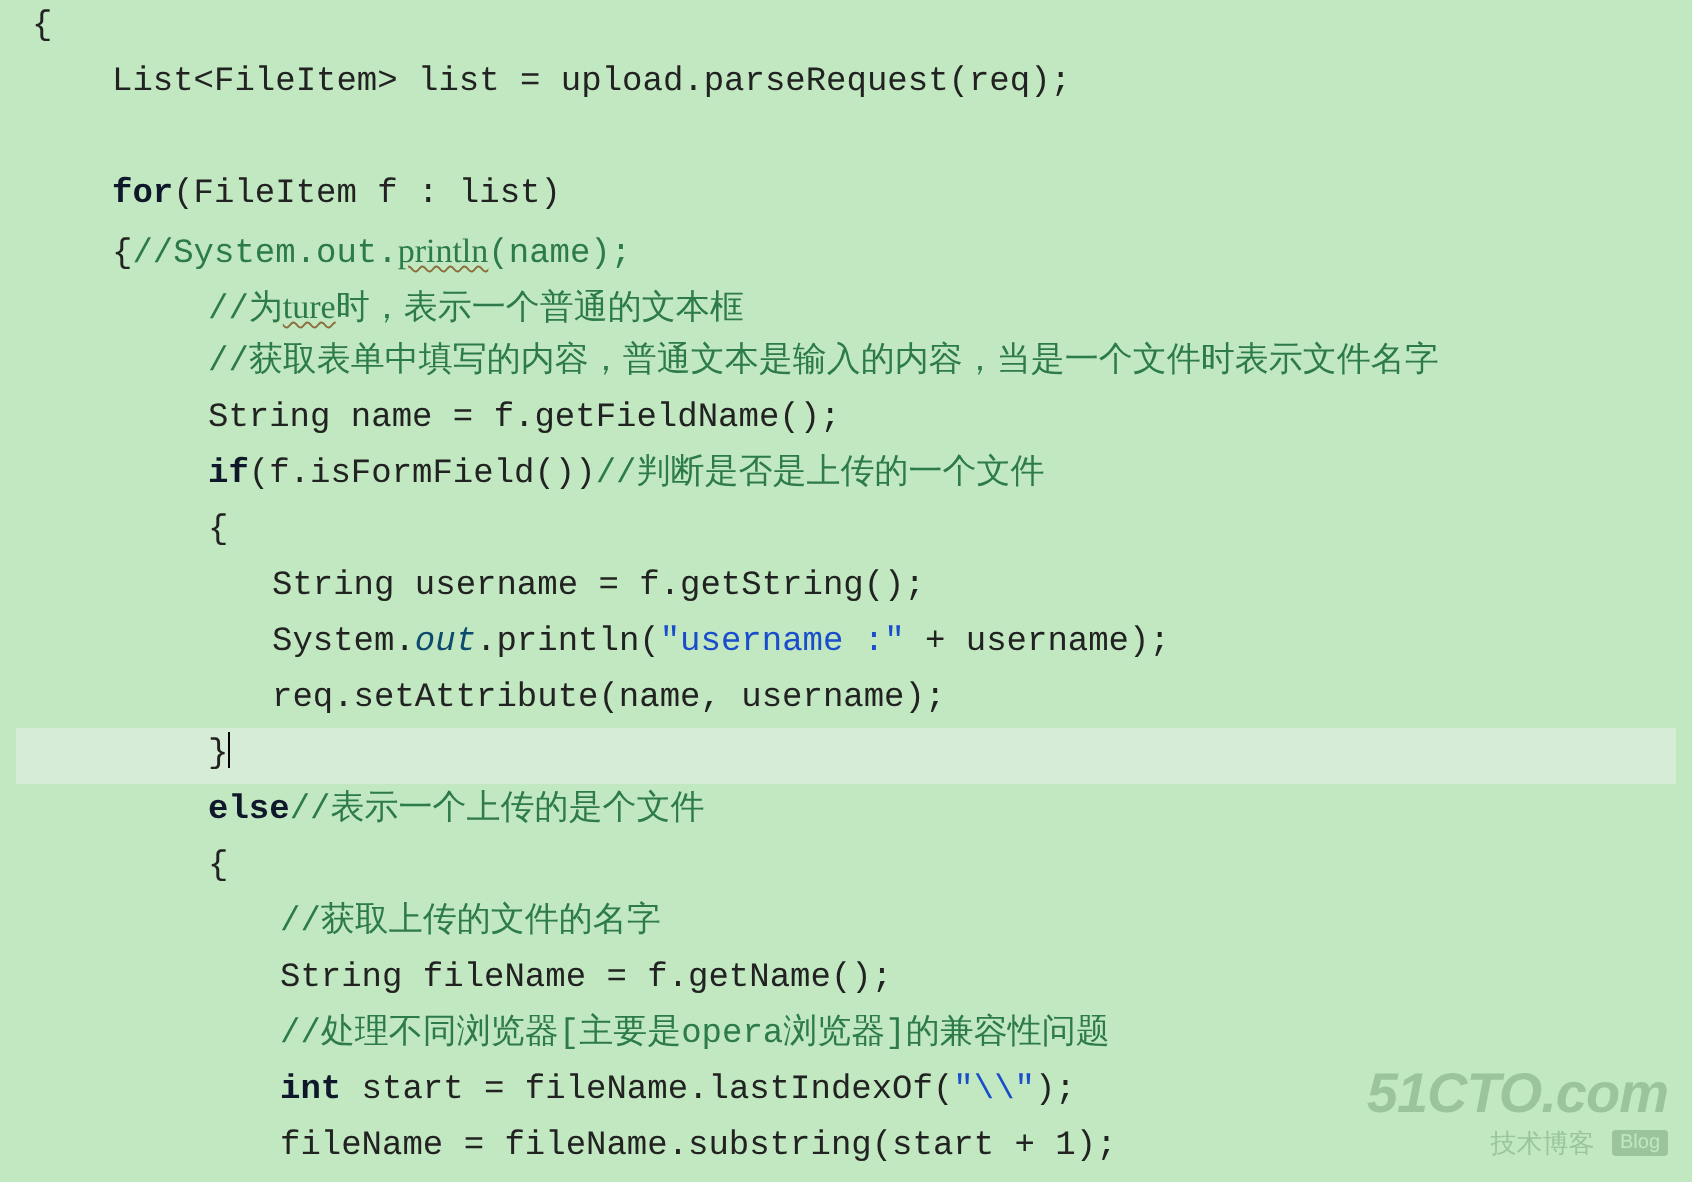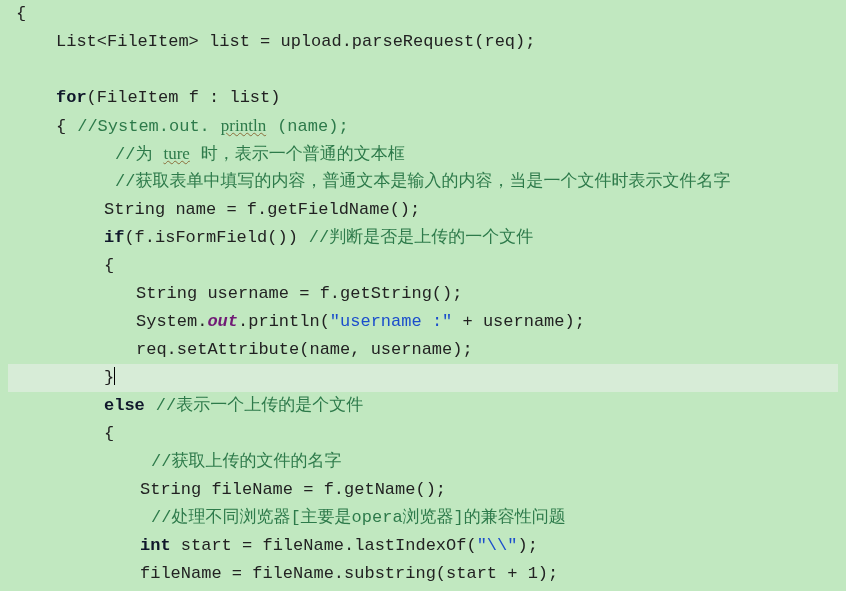--- a/index.html
+++ b/index.html
@@ -14,23 +14,23 @@
       position: relative;
     }
     .code-container {
       padding: 0 8px;
       white-space: pre;
     }
     .line { height: 28px; }
     .line-highlight { background: #d7ecd7; }
     .plain { color: #222222; }
     .keyword { color: #0f172a; font-weight: bold; }
-    .comment { color: #2d7a4a; margin-left: 11px; }
+    .comment { color: #2d7a4a; }
     .string { color: #1a4dcc; }
-    .static-field { color: #701a75; font-style: italic; font-weight: bold; }
+    .static-field { color: #0c4a6e; font-style: italic; }
     .wavy { text-decoration: underline wavy #8a6d3b; text-decoration-thickness: 1px; font-family: Liberation Serif, serif; }
     .cursor {
       display: inline-block;
       width: 1px;
       height: 18px;
       background: #000;
       vertical-align: middle;
       margin-bottom: 3px;
     }
     .watermark {
@@ -55,13 +55,18 @@
       border-radius: 2px;
       vertical-align: middle;
     }
   </style>
 </head>
 <body>
 
 <div class="code-container" id="code-block"><div class="line" style="padding-left: 8px;"><span class="plain">{</span></div><div class="line" style="padding-left: 48px;"><span class="plain">List&lt;FileItem&gt; list = upload.parseRequest(req);</span></div><div class="line" style="padding-left: 0px;">&nbsp;</div><div class="line" style="padding-left: 48px;"><span class="keyword">for</span><span class="plain">(FileItem f : list)</span></div><div class="line" style="padding-left: 48px;"><span class="plain">{</span><span class="comment">//System.out.</span><span class="comment wavy">println</span><span class="comment">(name);</span></div><div class="line" style="padding-left: 96px;"><span class="comment">//为</span><span class="comment wavy">ture</span><span class="comment">时，表示一个普通的文本框</span></div><div class="line" style="padding-left: 96px;"><span class="comment">//获取表单中填写的内容，普通文本是输入的内容，当是一个文件时表示文件名字</span></div><div class="line" style="padding-left: 96px;"><span class="plain">String name = f.getFieldName();</span></div><div class="line" style="padding-left: 96px;"><span class="keyword">if</span><span class="plain">(f.isFormField())</span><span class="comment">//判断是否是上传的一个文件</span></div><div class="line" style="padding-left: 96px;"><span class="plain">{</span></div><div class="line" style="padding-left: 128px;"><span class="plain">String username = f.getString();</span></div><div class="line" style="padding-left: 128px;"><span class="plain">System.</span><span class="static-field">out</span><span class="plain">.println(</span><span class="string">"username :"</span><span class="plain"> + username);</span></div><div class="line" style="padding-left: 128px;"><span class="plain">req.setAttribute(name, username);</span></div><div class="line line-highlight" style="padding-left: 96px;"><span class="plain">}</span><span class="cursor"></span></div><div class="line" style="padding-left: 96px;"><span class="keyword">else</span><span class="comment">//表示一个上传的是个文件</span></div><div class="line" style="padding-left: 96px;"><span class="plain">{</span></div><div class="line" style="padding-left: 132px;"><span class="comment">//获取上传的文件的名字</span></div><div class="line" style="padding-left: 132px;"><span class="plain">String fileName = f.getName();</span></div><div class="line" style="padding-left: 132px;"><span class="comment">//处理不同浏览器[主要是opera浏览器]的兼容性问题</span></div><div class="line" style="padding-left: 132px;"><span class="keyword">int</span><span class="plain"> start = fileName.lastIndexOf(</span><span class="string">"\\"</span><span class="plain">);</span></div><div class="line" style="padding-left: 132px;"><span class="plain">fileName = fileName.substring(start + 1);</span></div></div>
 
 <div class="watermark">
+  <div class="wm-top">51CTO.com</div>
+  <div>
+    <span class="wm-sub">技术博客</span>
+    <span class="wm-tag">Blog</span>
+  </div>
 </div>
 
 </body></html>

